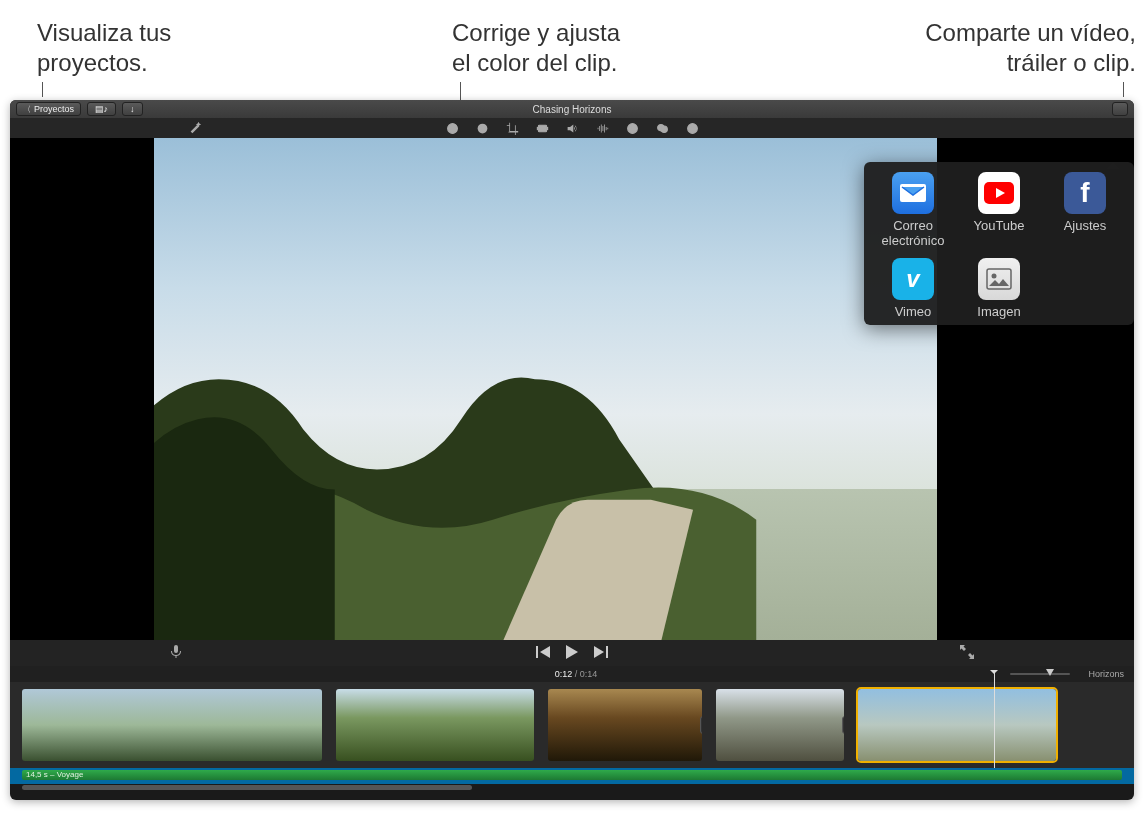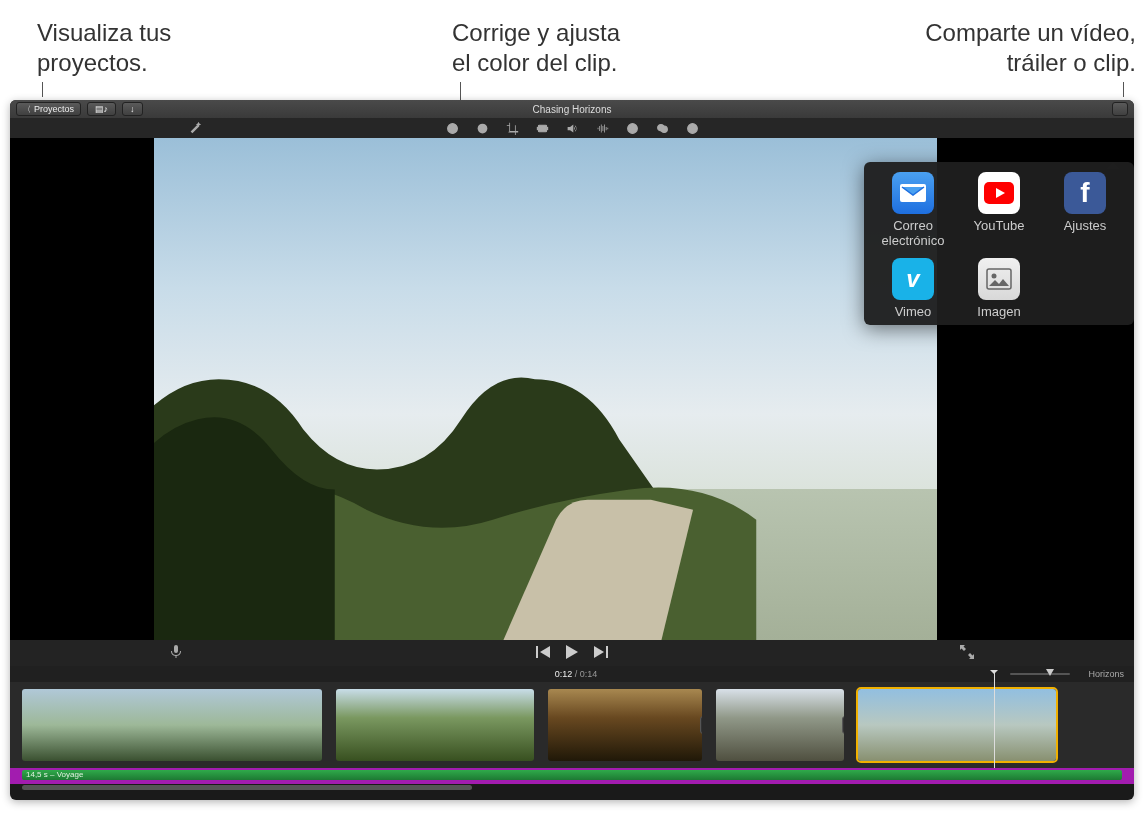--- a/index.html
+++ b/index.html
@@ -272,21 +272,21 @@
   .playhead::before{
     content:"";
     position:absolute;top:0;left:-4px;
     border:4px solid transparent;
     border-top-color:#ddd;
   }
 
   
   .audiotrack {
     height: 16px;
-    background: #a21caf;
+    background: #0369a1;
     padding: 2px 12px 0;
     position:relative;
   }
   .audio-clip {
     height: 10px;
     background: linear-gradient(#2faa4a,#1d7a33);
     border-radius: 2px;
     font-size: 8px;
     color: #dff0df;
     padding-left: 4px;

